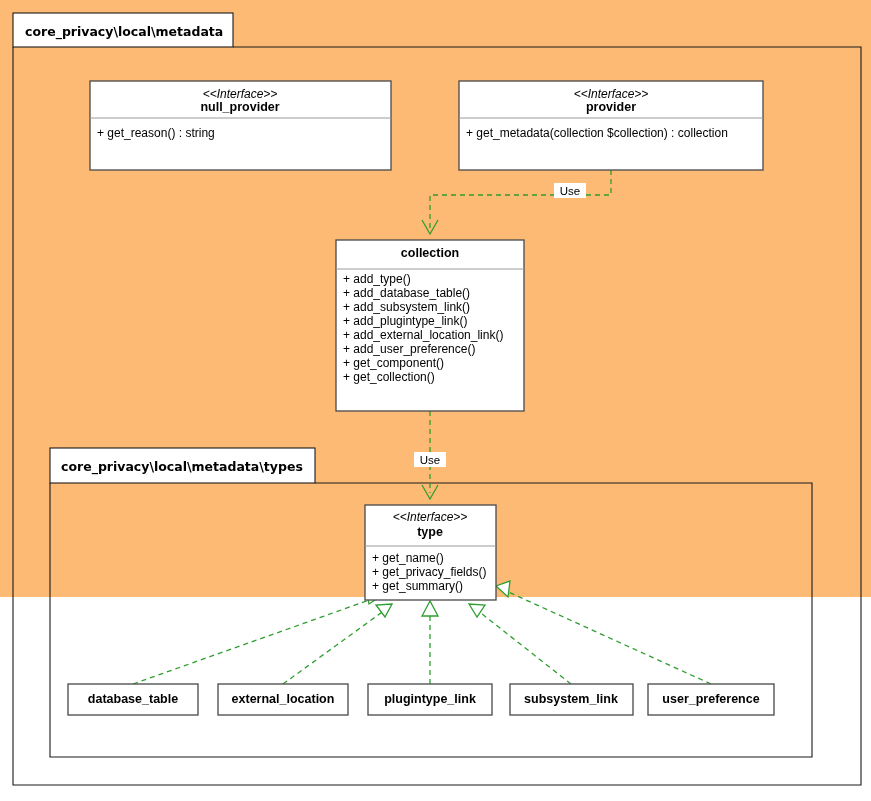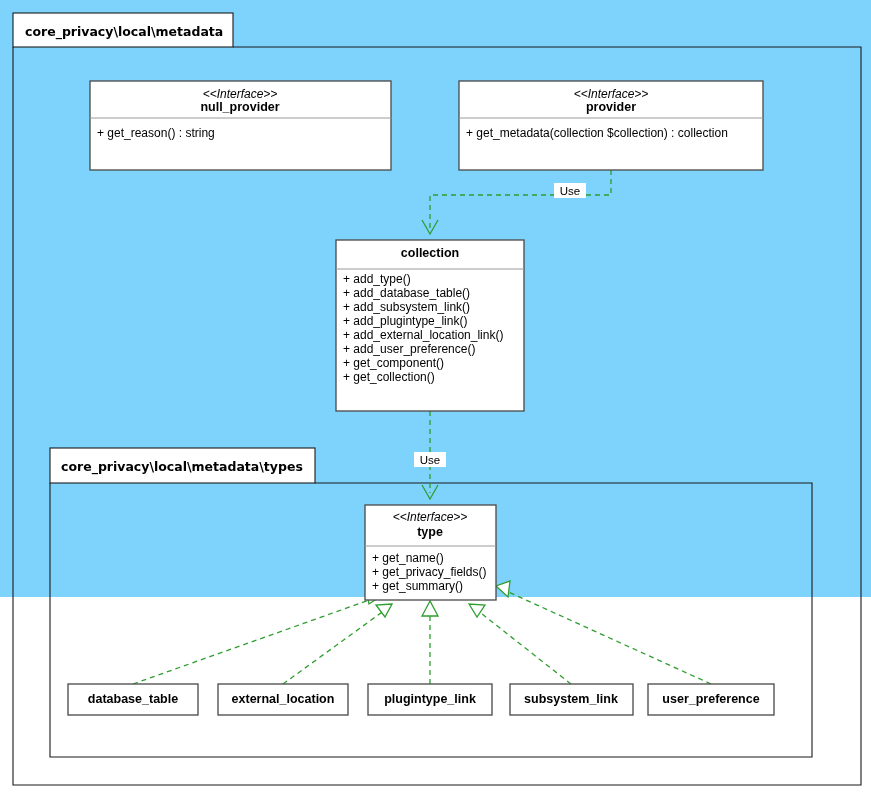--- a/index.html
+++ b/index.html
@@ -10,21 +10,21 @@
   body {
     font-family: "Liberation Sans", sans-serif;
     width: 871px;
     height: 801px;
     overflow: hidden;
   }
   #diagram-root {
     position: relative;
     width: 871px;
     height: 597px;
-    background: #7dd3fc;
+    background: #fdba74;
   }
   svg.diagram {
     display: block;
     width: 871px;
     height: 801px;
   }
   .pkg-border {
     fill: none;
     stroke: #1a1a1a;
     stroke-width: 1.1;

